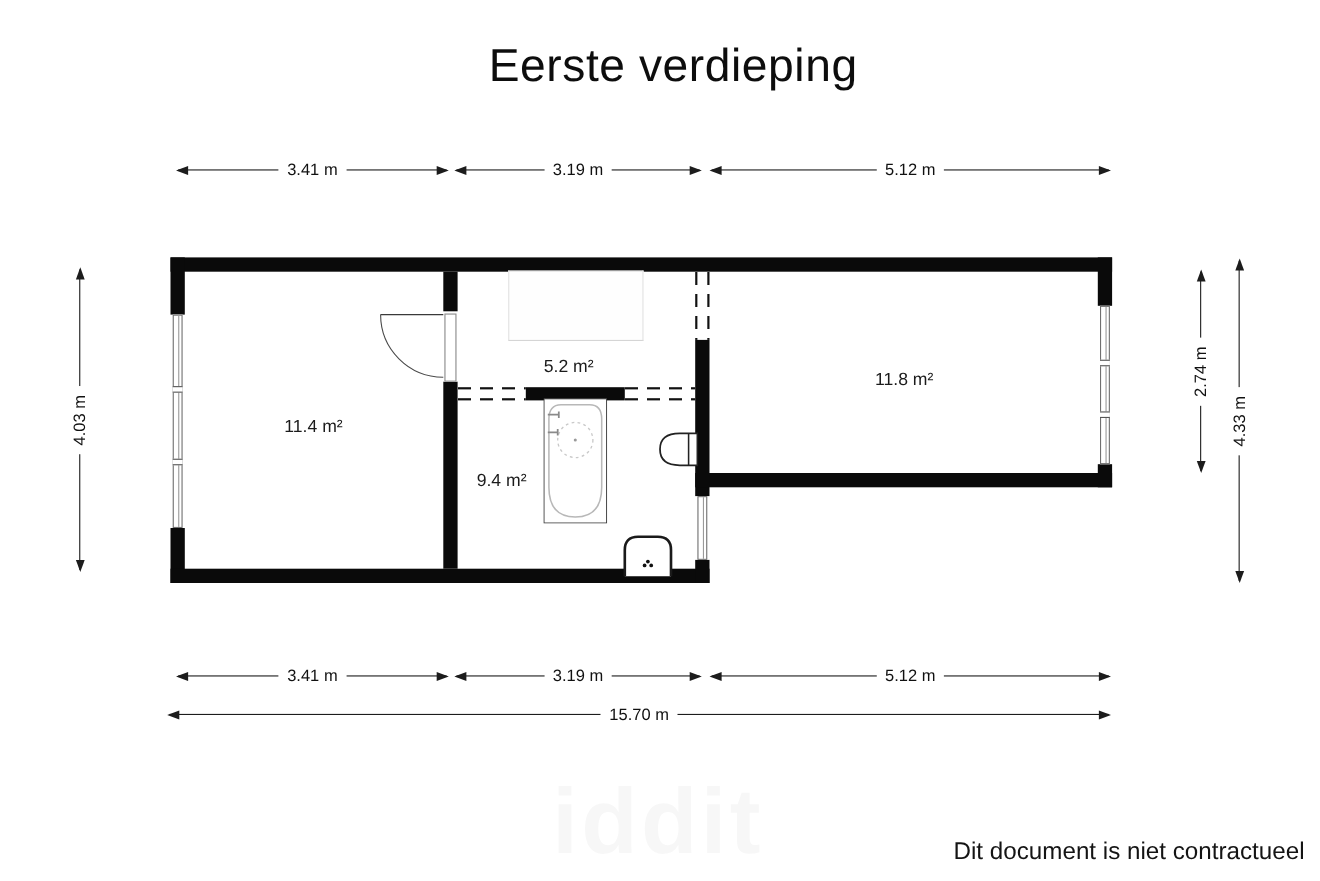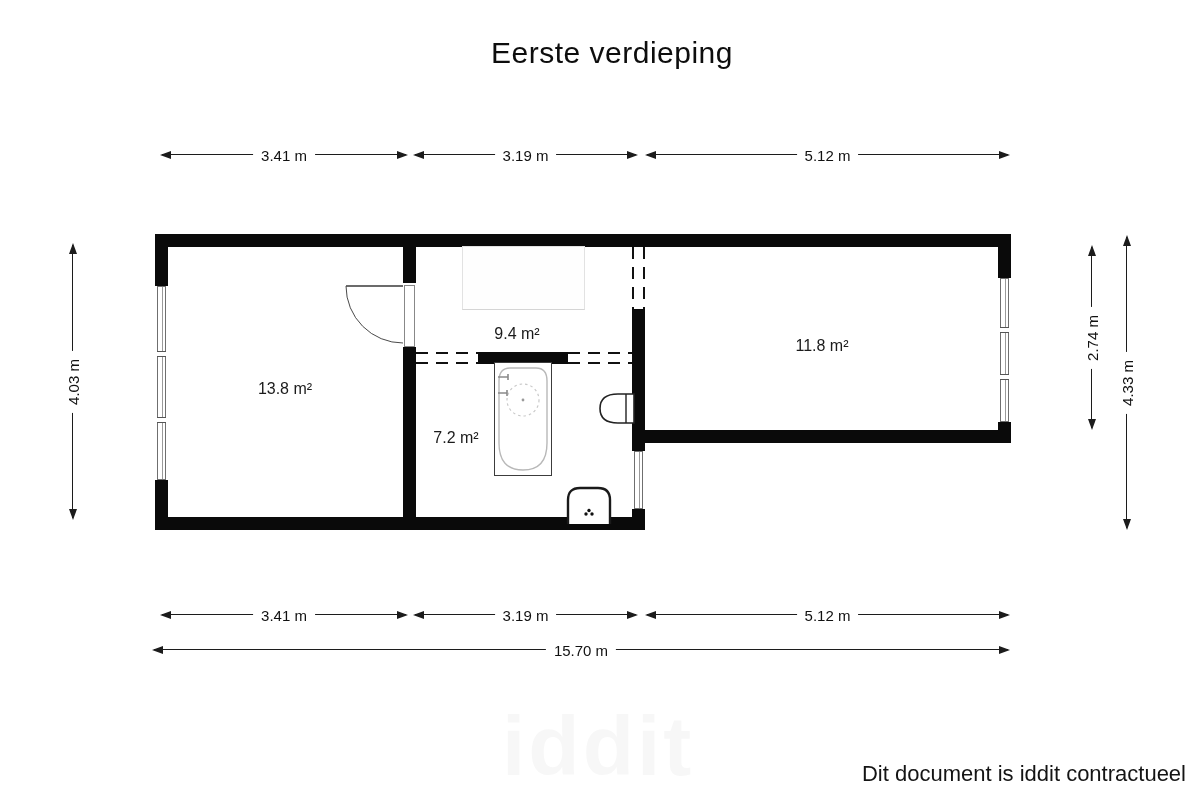--- a/index.html
+++ b/index.html
@@ -1,21 +1,21 @@
 <!DOCTYPE html>
 <html><head>
 <meta charset="utf-8">
 <style>
   html,body{margin:0;padding:0;background:#fff;}
   body{width:1200px;height:801px;position:relative;overflow:hidden;
        font-family:"Liberation Sans", sans-serif;color:#111;}
   .abs{position:absolute;}
   
   .title{position:absolute;top:36px;left:612px;transform:translateX(-50%);
-         font-size:30px;letter-spacing:0.5px;color:#0d0d0d;white-space:nowrap;}
+         font-size:42px;letter-spacing:0.5px;color:#0d0d0d;white-space:nowrap;}
   .disclaimer{position:absolute;top:761px;right:14px;font-size:22px;color:#141414;}
   .watermark{position:absolute;left:502px;top:698px;font-size:84px;font-weight:bold;
              color:rgba(60,60,60,0.04);letter-spacing:3px;}
   
   .wall{position:absolute;background:#0a0a0a;}
   
   .window{position:absolute;background:#fff;border:1px solid #6f6f6f;box-sizing:border-box;}
   .window .pane{position:absolute;top:0;bottom:0;left:50%;width:1px;background:#9a9a9a;}
   .window .mull{position:absolute;left:-1px;right:-1px;height:4px;background:#fff;
                 border-top:1px solid #555;border-bottom:1px solid #555;}
@@ -144,23 +144,23 @@
   <line x1="28" y1="2" x2="28" y2="31" stroke="#222" stroke-width="1.4"></line>
 </svg>
 
 <svg class="abs" style="left:566px;top:486px" width="46" height="38" viewBox="0 0 46 38">
   <path d="M2,38 v-24 q0,-12 12,-12 h18 q12,0 12,12 v24" fill="#fff" stroke="#1a1a1a" stroke-width="2.4"></path>
   <circle cx="20" cy="28" r="1.7" fill="#111"></circle>
   <circle cx="26" cy="28" r="1.7" fill="#111"></circle>
   <circle cx="23" cy="24.5" r="1.7" fill="#111"></circle>
 </svg>
 
-<div class="room-label" style="left:285px;top:389px">13.8 m²</div>
-<div class="room-label" style="left:517px;top:334px">9.4 m²</div>
-<div class="room-label" style="left:456px;top:438px">7.2 m²</div>
+<div class="room-label" style="left:285px;top:389px">11.4 m²</div>
+<div class="room-label" style="left:517px;top:334px">5.2 m²</div>
+<div class="room-label" style="left:456px;top:438px">9.4 m²</div>
 <div class="room-label" style="left:822px;top:346px">11.8 m²</div>
 
 <div class="dim dim-h" style="left:160px;top:607px;width:248px">
   <span class="dline"></span>
   <span class="ah ah-l"></span>
   <span class="ah ah-r"></span>
   <span class="dlbl">3.41 m</span>
 </div>
 <div class="dim dim-h" style="left:413px;top:607px;width:225px">
   <span class="dline"></span>
@@ -175,13 +175,13 @@
   <span class="dlbl">5.12 m</span>
 </div>
 <div class="dim dim-h" style="left:152px;top:642px;width:858px">
   <span class="dline"></span>
   <span class="ah ah-l"></span>
   <span class="ah ah-r"></span>
   <span class="dlbl">15.70 m</span>
 </div>
 
 <div class="watermark">iddit</div>
-<div class="disclaimer">Dit document is iddit contractueel</div>
+<div class="disclaimer">Dit document is niet contractueel</div>
 
 </body></html>

